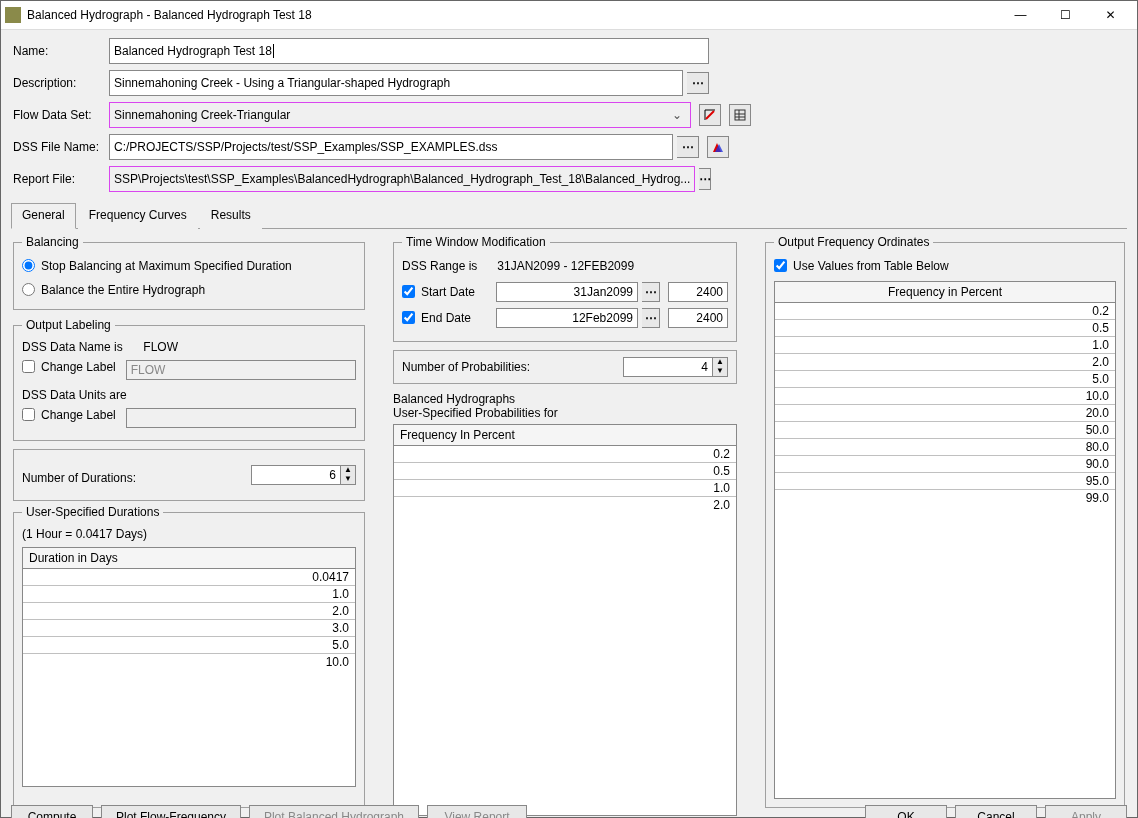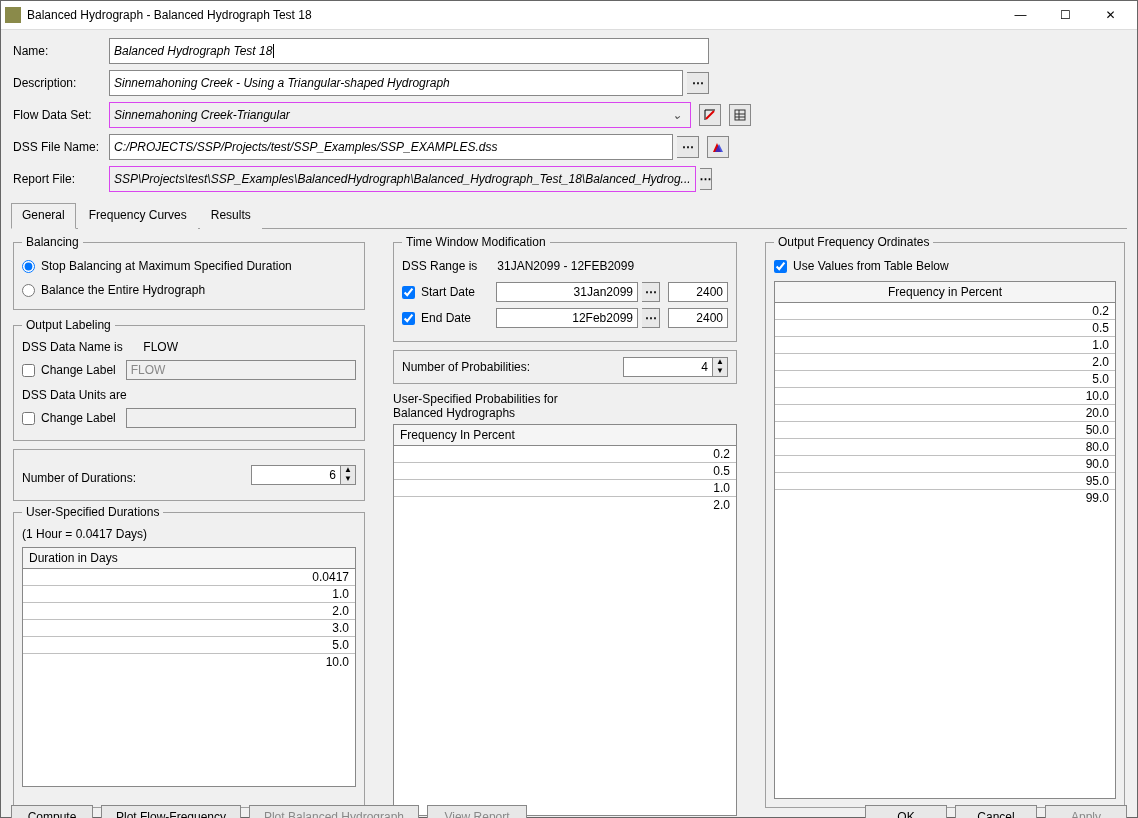--- a/index.html
+++ b/index.html
@@ -6,34 +6,34 @@
   body { margin: 0; background: #fff; }
   .window { width: 1138px; height: 818px; border: 1px solid #666; background: #f0f0f0; display: flex; flex-direction: column; }
   .titlebar { height: 30px; background: #fff; display: flex; align-items: center; padding: 0 4px; border-bottom: 1px solid #ddd; }
   .titlebar .app-icon { width: 16px; height: 16px; margin-right: 6px; background: #8a8a4a; display: inline-block; }
   .titlebar .title { flex: 1; }
   .winbtns { display: flex; }
   .winbtn { width: 45px; height: 28px; display: flex; align-items: center; justify-content: center; }
   .content { padding: 8px 10px 2px 10px; flex: 1; display: flex; flex-direction: column; }
   .form-rows { display: grid; grid-template-columns: 98px 1fr; row-gap: 6px; align-items: center; }
   .form-rows label { padding-left: 2px; }
-  .text-input { height: 22px; border: 1px solid #888; background: #fff; padding: 12px 4px; display: flex; align-items: center; font-style: italic; }
+  .text-input { height: 22px; border: 1px solid #888; background: #fff; padding: 12px 4px; display: flex; align-items: center; }
   .text-input.readonly { background: #f0f0f0; border: 1px solid #d946ef; }
   .icon-btn { width: 22px; height: 22px; border: 1px solid #888; background: #e8e8e8; display: inline-flex; align-items: center; justify-content: center; margin-left: 4px; }
   .row-flex { display: flex; align-items: center; gap: 4px; }
   .select-arrow { width: 18px; text-align: center; color: #555; }
   .tabs { margin-top: 10px; }
   .tab-strip { display: flex; border-bottom: 1px solid #a0a0a0; }
   .tab { padding: 4px 10px 6px 10px; border: 1px solid transparent; border-bottom: none; margin-right: 2px; position: relative; top: 1px; background: #f0f0f0; }
   .tab.active { background: #f0f0f0; border-color: #a0a0a0; border-bottom: 1px solid #f0f0f0; }
   .tab-body { border: none; padding: 6px 2px 2px 2px; flex: 1; }
   .cols { display: grid; grid-template-columns: 352px 344px 1fr; gap: 28px; height: 560px; }
   fieldset { border: 1px solid #a0a0a0; padding: 6px 8px 8px 8px; margin: 0 0 8px 0; }
   legend { padding: 0 4px; }
-  .radio-row, .check-row { display: flex; align-items: center; gap: 6px; margin: 4px 0; }
+  .radio-row, .check-row { display: flex; align-items: flex-start; gap: 6px; margin: 4px 0; }
   .radio-row input, .check-row input { margin: 0; }
   .small-input { height: 20px; border: 1px solid #888; background: #fff; padding: 0 4px; display: inline-flex; align-items: center; }
   .small-input.disabled { background: #f0f0f0; color: #888; }
   .spinner-wrap { display: inline-flex; align-items: stretch; }
   .spinner-wrap .small-input { width: 90px; text-align: right; justify-content: flex-end; }
   .spinner-btns { display: inline-flex; flex-direction: column; border: 1px solid #888; border-left: none; }
   .spinner-btns span { width: 14px; height: 9px; text-align: center; line-height: 8px; font-size: 8px; background: #e8e8e8; }
   .table { border: 1px solid #888; background: #fff; }
   .table .thead { border-bottom: 1px solid #888; padding: 3px 6px; background: #f5f5f5; }
   .table .cell { border-bottom: 1px solid #c0c0c0; padding: 1px 6px; text-align: right; height: 17px; }
@@ -266,22 +266,22 @@
                     <span>4</span>
                   </span>
                 <span class="spinner-btns">
                     <span>▲</span>
                     <span>▼</span>
                   </span>
               </span>
             </div>
 
             <div>
+              <div>Balanced Hydrographs</div>
               <div>User-Specified Probabilities for</div>
-              <div>Balanced Hydrographs</div>
             </div>
             <div class="prob-box" style="margin-top:4px">
               <div class="table grow">
                 <div class="thead">Frequency In Percent</div>
                 <div class="cell">0.2</div>
                 <div class="cell">0.5</div>
                 <div class="cell">1.0</div>
                 <div class="cell">2.0</div>
               </div>
             </div>

